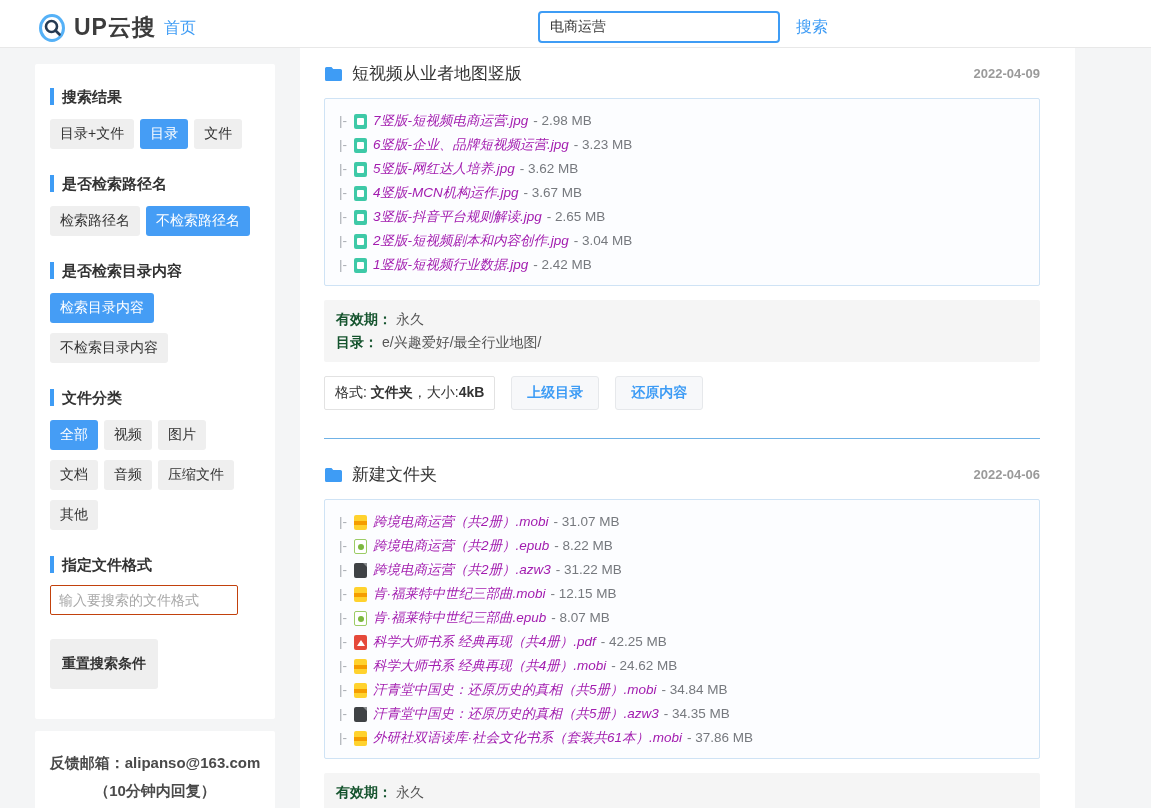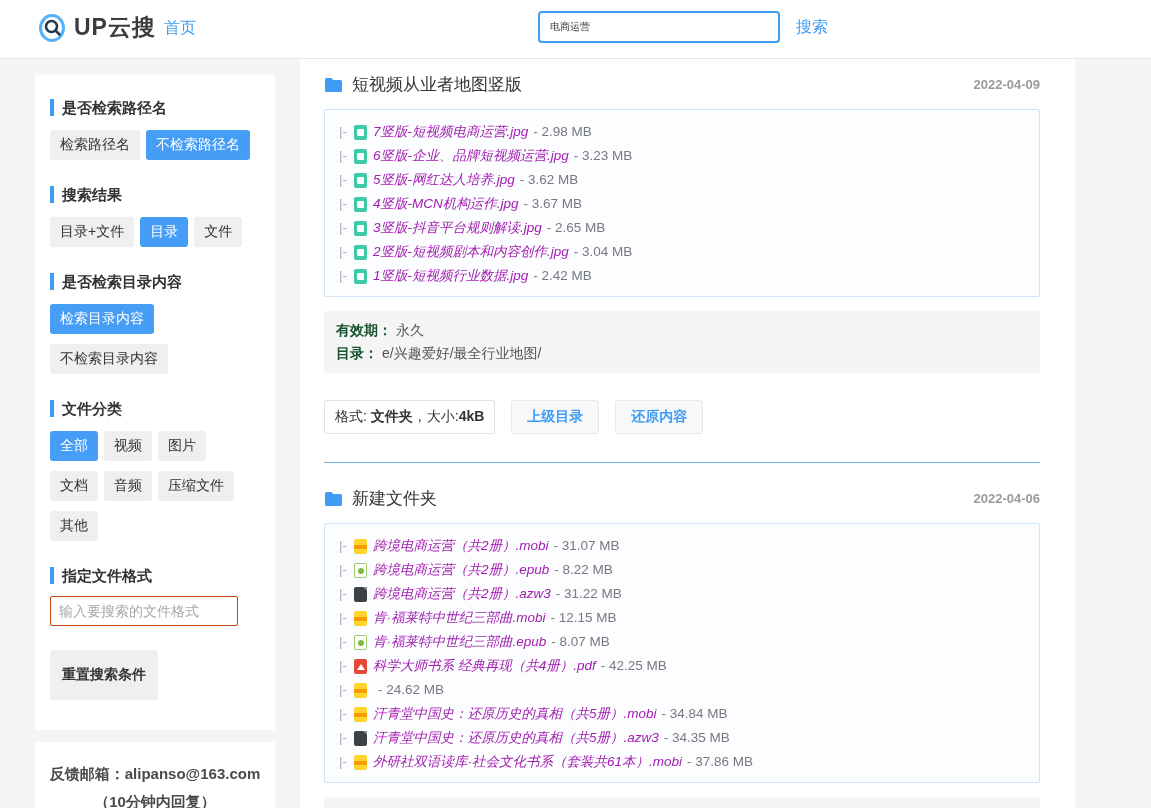--- a/index.html
+++ b/index.html
@@ -1,27 +1,27 @@
 <!DOCTYPE html>
 <html><head>
 <meta charset="utf-8">
 <style>
   * { margin:0; padding:0; box-sizing:border-box; }
   html,body { width:1151px; height:808px; overflow:hidden; background:#f4f5f6;
     font-family:"Liberation Sans","DejaVu Sans",sans-serif; }
 
   
-  .header { position:relative; height:59px; background:#fff; border-bottom:1px solid #e8e8e8; }
+  .header { position:relative; height:48px; background:#fff; border-bottom:1px solid #e8e8e8; }
   .logo { position:absolute; left:38px; top:12px; display:flex; align-items:center; }
   .logo-icon { width:30px; height:30px; margin-right:6px; }
   .logo-text { font-size:23px; font-weight:bold; color:#3c3c3c; letter-spacing:1px; }
   .nav-home { position:absolute; left:164px; top:18px; font-size:16px; color:#3e9cf5; text-decoration:none; cursor:pointer; }
   .search-wrap { position:absolute; left:538px; top:11px; display:flex; align-items:center; }
   .search-input { width:242px; height:32px; border:2px solid #3e9cf5; border-radius:4px;
-    padding:0 10px; font-size:10px; color:#333; outline:none; font-family:inherit; }
+    padding:0 10px; font-size:14px; color:#333; outline:none; font-family:inherit; }
   .search-btn { margin-left:16px; font-size:16px; color:#3e9cf5; text-decoration:none; cursor:pointer; }
 
   
   .layout { display:flex; align-items:flex-start; padding-left:35px; }
   .sidebar { width:240px; flex:none; margin-top:16px; }
   .card { background:#fff; border-radius:2px; }
   .filter-card { padding:24px 15px 30px 15px; }
   .fsection { margin-bottom:26px; }
   .ftitle { font-size:15px; font-weight:bold; color:#333; border-left:4px solid #3e9cf5; padding-left:8px; line-height:17px; }
   .fopts { margin-top:4px; }
@@ -58,21 +58,21 @@
   .fi-azw3 { background:#3f4245; }
   .fi-azw3::after { content:""; position:absolute; right:0; top:0; width:0; height:0;
     border-left:4px solid transparent; border-top:4px solid #8a8d90; }
   .fi-pdf { background:#e5493a; }
   .fi-pdf::after { content:""; position:absolute; left:3px; top:5px; width:0; height:0;
     border-left:4px solid transparent; border-right:4px solid transparent; border-bottom:6px solid #fff; }
 
   .infobox { margin-top:14px; background:#f5f5f5; border-radius:2px; padding:8px 12px; font-size:14px;
     line-height:23px; color:#555; }
   .infobox b { color:#14532d; margin-right:4px; }
-  .metarow { margin-top:27px; display:flex; align-items:center; }
+  .metarow { margin-top:14px; display:flex; align-items:center; }
   .fmt { border:1px solid #e2e2e2; border-radius:2px; padding:7px 10px; font-size:14px; color:#333; background:#fff; }
   .fmt b { color:#333; }
   .abtn { margin-left:16px; padding:7px 15px; background:#f7f8fa; border:1px solid #e6e8eb; border-radius:3px;
     font-size:14px; font-weight:bold; color:#3e9cf5; cursor:pointer; text-decoration:none; }
   .divider { border:none; border-top:1px solid #70b2e6; margin:28px 0 24px 0; }
 </style>
 </head>
 <body>
 
 <div class="header">
@@ -89,26 +89,26 @@
     <input class="search-input" type="text" value="电商运营" style="">
     <a class="search-btn">搜索</a>
   </div>
 </div>
 
 <div class="layout">
   <aside class="sidebar">
     <div class="card filter-card">
       <div id="filter-sections">
           <div class="fsection">
+            <div class="ftitle">搜索结果</div>
+            <div class="fopts"><span class="chip">目录+文件</span><span class="chip active">目录</span><span class="chip">文件</span></div>
+          </div>
+          <div class="fsection">
             <div class="ftitle">是否检索路径名</div>
             <div class="fopts"><span class="chip">检索路径名</span><span class="chip active">不检索路径名</span></div>
-          </div>
-          <div class="fsection">
-            <div class="ftitle">搜索结果</div>
-            <div class="fopts"><span class="chip">目录+文件</span><span class="chip active">目录</span><span class="chip">文件</span></div>
           </div>
           <div class="fsection">
             <div class="ftitle">是否检索目录内容</div>
             <div class="fopts"><span class="chip active">检索目录内容</span><span class="chip">不检索目录内容</span></div>
           </div>
           <div class="fsection">
             <div class="ftitle">文件分类</div>
             <div class="fopts"><span class="chip active">全部</span><span class="chip">视频</span><span class="chip">图片</span><span class="chip">文档</span><span class="chip">音频</span><span class="chip">压缩文件</span><span class="chip">其他</span></div>
           </div>
         </div>
@@ -231,20 +231,21 @@
             </div>
             <div class="frow">
               <span class="fprefix">|-</span>
               <span class="fi fi-pdf"></span>
               <span class="fname">科学大师书系 经典再现（共4册）.pdf</span>
               <span class="fsize">- 42.25 MB</span>
             </div>
             <div class="frow">
               <span class="fprefix">|-</span>
               <span class="fi fi-mobi"></span>
+              <span class="fname">科学大师书系 经典再现（共4册）.mobi</span>
               <span class="fsize">- 24.62 MB</span>
             </div>
             <div class="frow">
               <span class="fprefix">|-</span>
               <span class="fi fi-mobi"></span>
               <span class="fname">汗青堂中国史：还原历史的真相（共5册）.mobi</span>
               <span class="fsize">- 34.84 MB</span>
             </div>
             <div class="frow">
               <span class="fprefix">|-</span>

